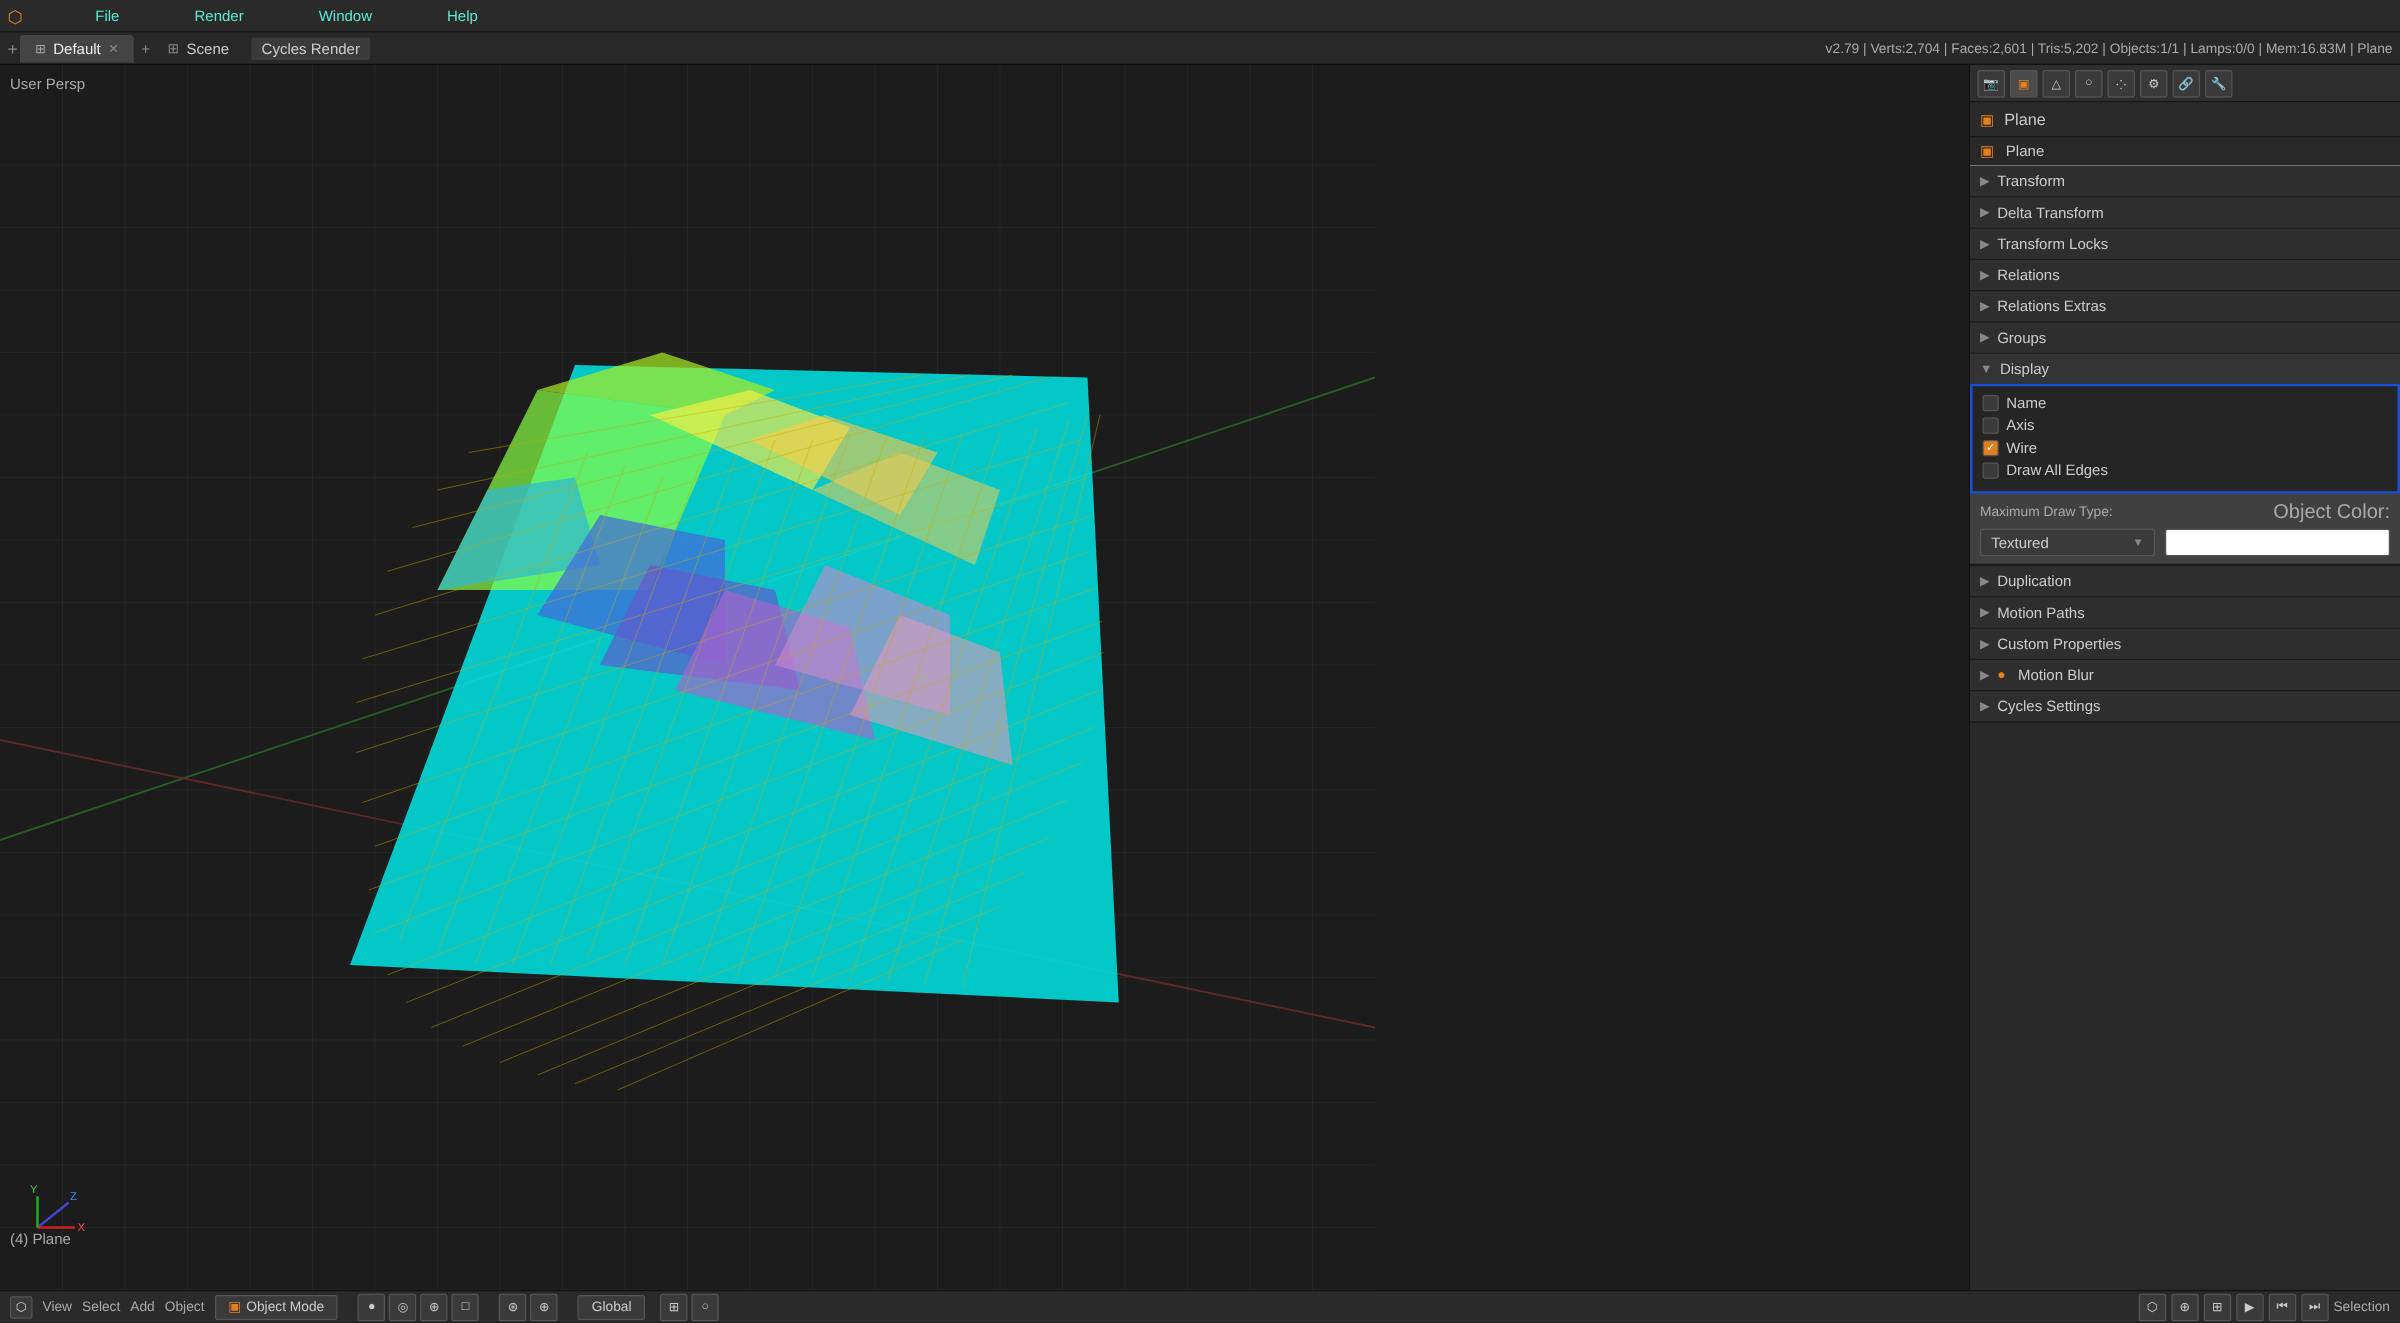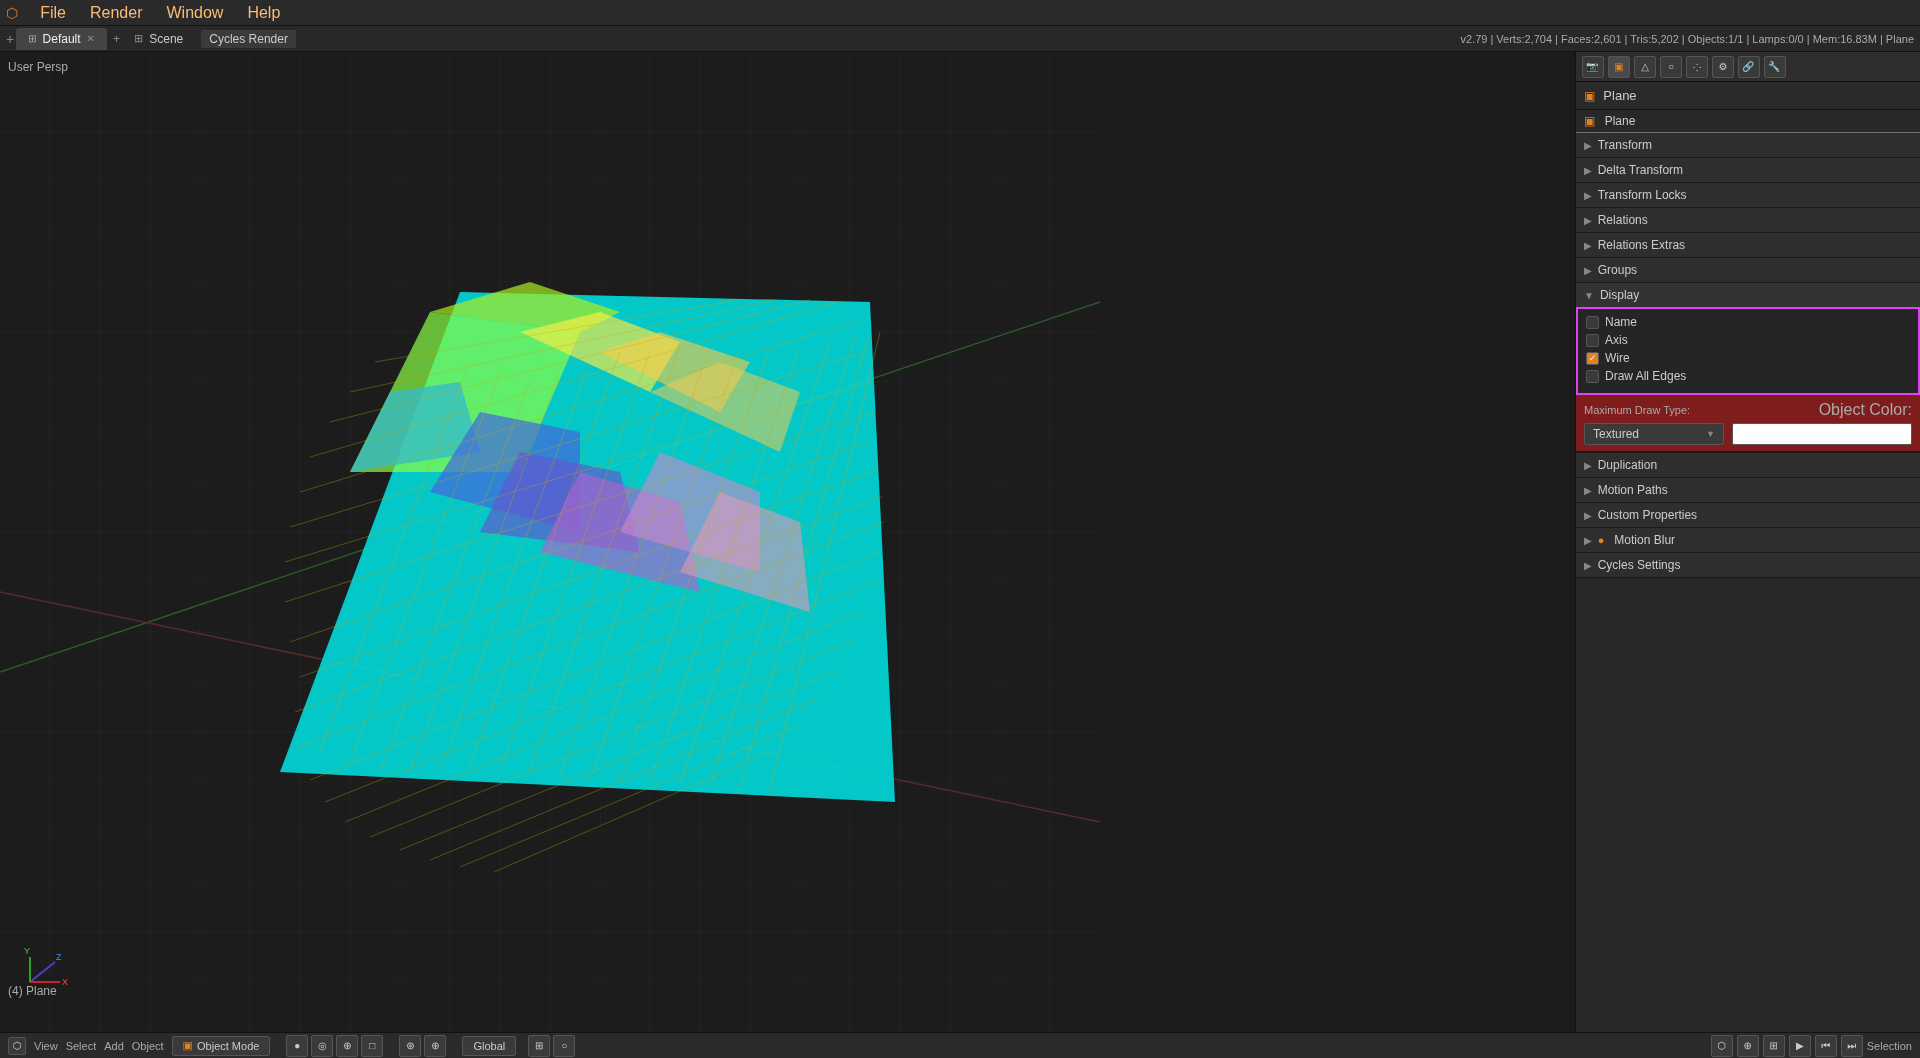--- a/index.html
+++ b/index.html
@@ -10,21 +10,21 @@
       height: 26px;
       background: #2a2a2a;
       display: flex;
       align-items: center;
       border-bottom: 1px solid #111;
       padding: 0 6px;
       gap: 12px;
       flex-shrink: 0;
     }
     .menu-logo { color: #e08020; font-size: 14px; margin-right: 4px; }
-    .menu-item { color: #fdba74; cursor: pointer; font-size: 16px; padding: 2px 6px; }
+    .menu-item { color: #5eead4; cursor: pointer; font-size: 12px; padding: 2px 6px; margin-left: 36px; }
 
     
     #tab-bar {
       height: 26px;
       background: #282828;
       display: flex;
       align-items: center;
       border-bottom: 1px solid #111;
       flex-shrink: 0;
       padding: 0 6px;
@@ -140,21 +140,21 @@
       height: 24px;
     }
 
     .prop-chevron { color: #888; font-size: 10px; }
     .prop-section-title { font-size: 12px; color: #ccc; }
 
     
     .display-expanded {
       background: #252525;
       padding: 6px 8px;
-      border: 2px solid #d946ef;
+      border: 2px solid #1d4ed8;
       margin: 0;
     }
 
     .display-row {
       display: flex;
       align-items: center;
       margin-bottom: 4px;
       gap: 6px;
     }
 
@@ -516,21 +516,21 @@
             </div>
             <div class="display-row">
               <div class="checkbox"></div>
               <span class="display-label">Draw All Edges</span>
             </div>
           </div>
 
         </div>
       </div>
 
-      <div style="padding:6px 8px;background:#7f1d1d;border-bottom:1px solid #1a1a1a;">
+      <div style="padding:6px 8px;background:#404040;border-bottom:1px solid #1a1a1a;">
         <div style="display:flex;align-items:center;gap:8px;margin-bottom:4px;">
           <span style="font-size:11px;color:#aaa;">Maximum Draw Type:</span>
           <span style="font-size:16px;color:#aaa;margin-left:auto;">Object Color:</span>
         </div>
         <div style="display:flex;align-items:center;gap:8px;">
           <div class="dropdown-btn">
             <span>Textured</span>
             <span style="margin-left:auto;color:#888;font-size:9px;">▼</span>
           </div>
           <div class="color-swatch"></div>

